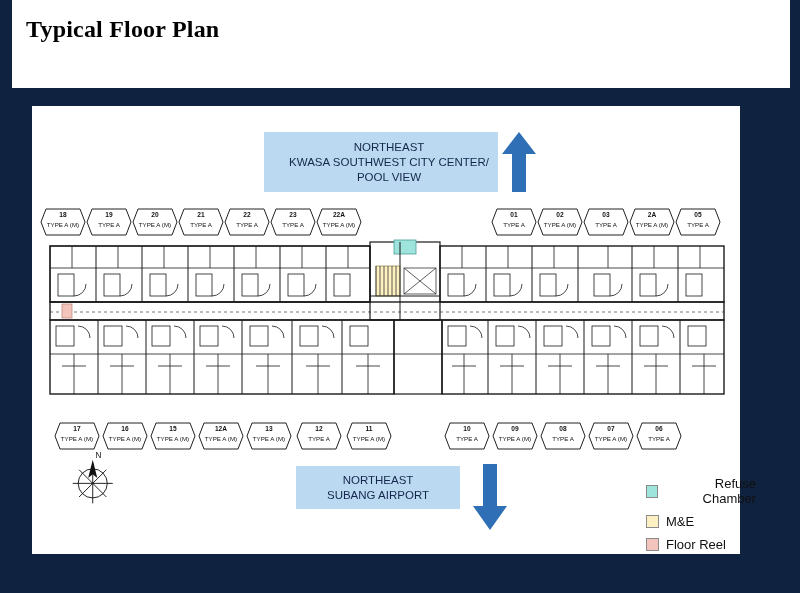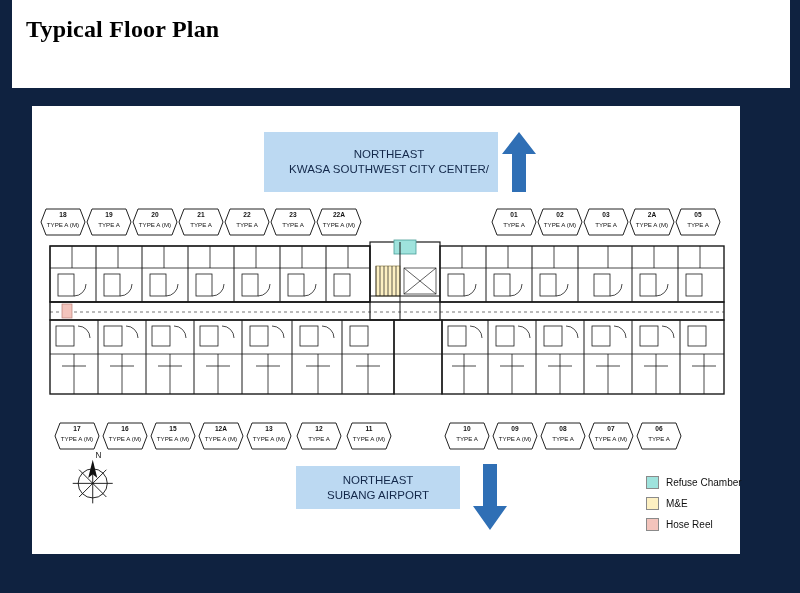--- a/index.html
+++ b/index.html
@@ -95,21 +95,21 @@
     font-size:6.2px;
   }
 
   
   .compass{position:absolute;left:60px;top:446px;width:60px;height:62px;}
 
   
   .legend{position:absolute;left:640px;top:478px;width:110px;}
   .legend .row{display:flex;align-items:center;margin-bottom:8px;}
   .legend .sw{width:11px;height:11px;margin-right:7px;border:1px solid #8a8a8a;}
-  .legend .lbl{font-size:10px;color:#111;}
+  .legend .lbl{font-size:13px;color:#111;text-align:right;}
 </style>
 </head>
 <body>
 
 <div class="slide">
 
   <div class="band-left"></div>
   <div class="band-right"></div>
   <div class="band-bottom"></div>
 
@@ -119,20 +119,21 @@
   <div class="title-underline"></div>
 
   <div class="dark-plate"></div>
 
   <div class="white-card">
 
     <div class="callout callout-ne" style="left:232px;top:26px;width:218px;height:60px;">
       <div>
         <span>NORTHEAST</span>
         <span>KWASA SOUTHWEST CITY CENTER/</span>
+        <span>POOL VIEW</span>
       </div>
     </div>
 
     <svg class="arrow arrow-up" style="left:466px;top:24px;" width="42" height="64" viewBox="0 0 42 64">
       <polygon points="21,2 38,24 28,24 28,62 14,62 14,24 4,24" fill="#2f6fb5"></polygon>
     </svg>
 
     <div class="tag" style="left:8px;top:102px;">
       <svg class="hex" viewBox="0 0 46 28">
           <polygon points="6,1 40,1 45,14 40,27 6,27 1,14" fill="#fff" stroke="#222" stroke-width="1"></polygon>
@@ -501,18 +502,18 @@
       <div class="row">
         <span class="sw" style="background:#9fe3dd;"></span>
         <span class="lbl">Refuse Chamber</span>
       </div>
       <div class="row">
         <span class="sw" style="background:#fdf0c2;"></span>
         <span class="lbl">M&amp;E</span>
       </div>
       <div class="row">
         <span class="sw" style="background:#f3c4bc;"></span>
-        <span class="lbl">Hose Reel</span>
+        <span class="lbl">Floor Reel</span>
       </div>
     </div>
 
   </div>
 </div>
 
 </body></html>

